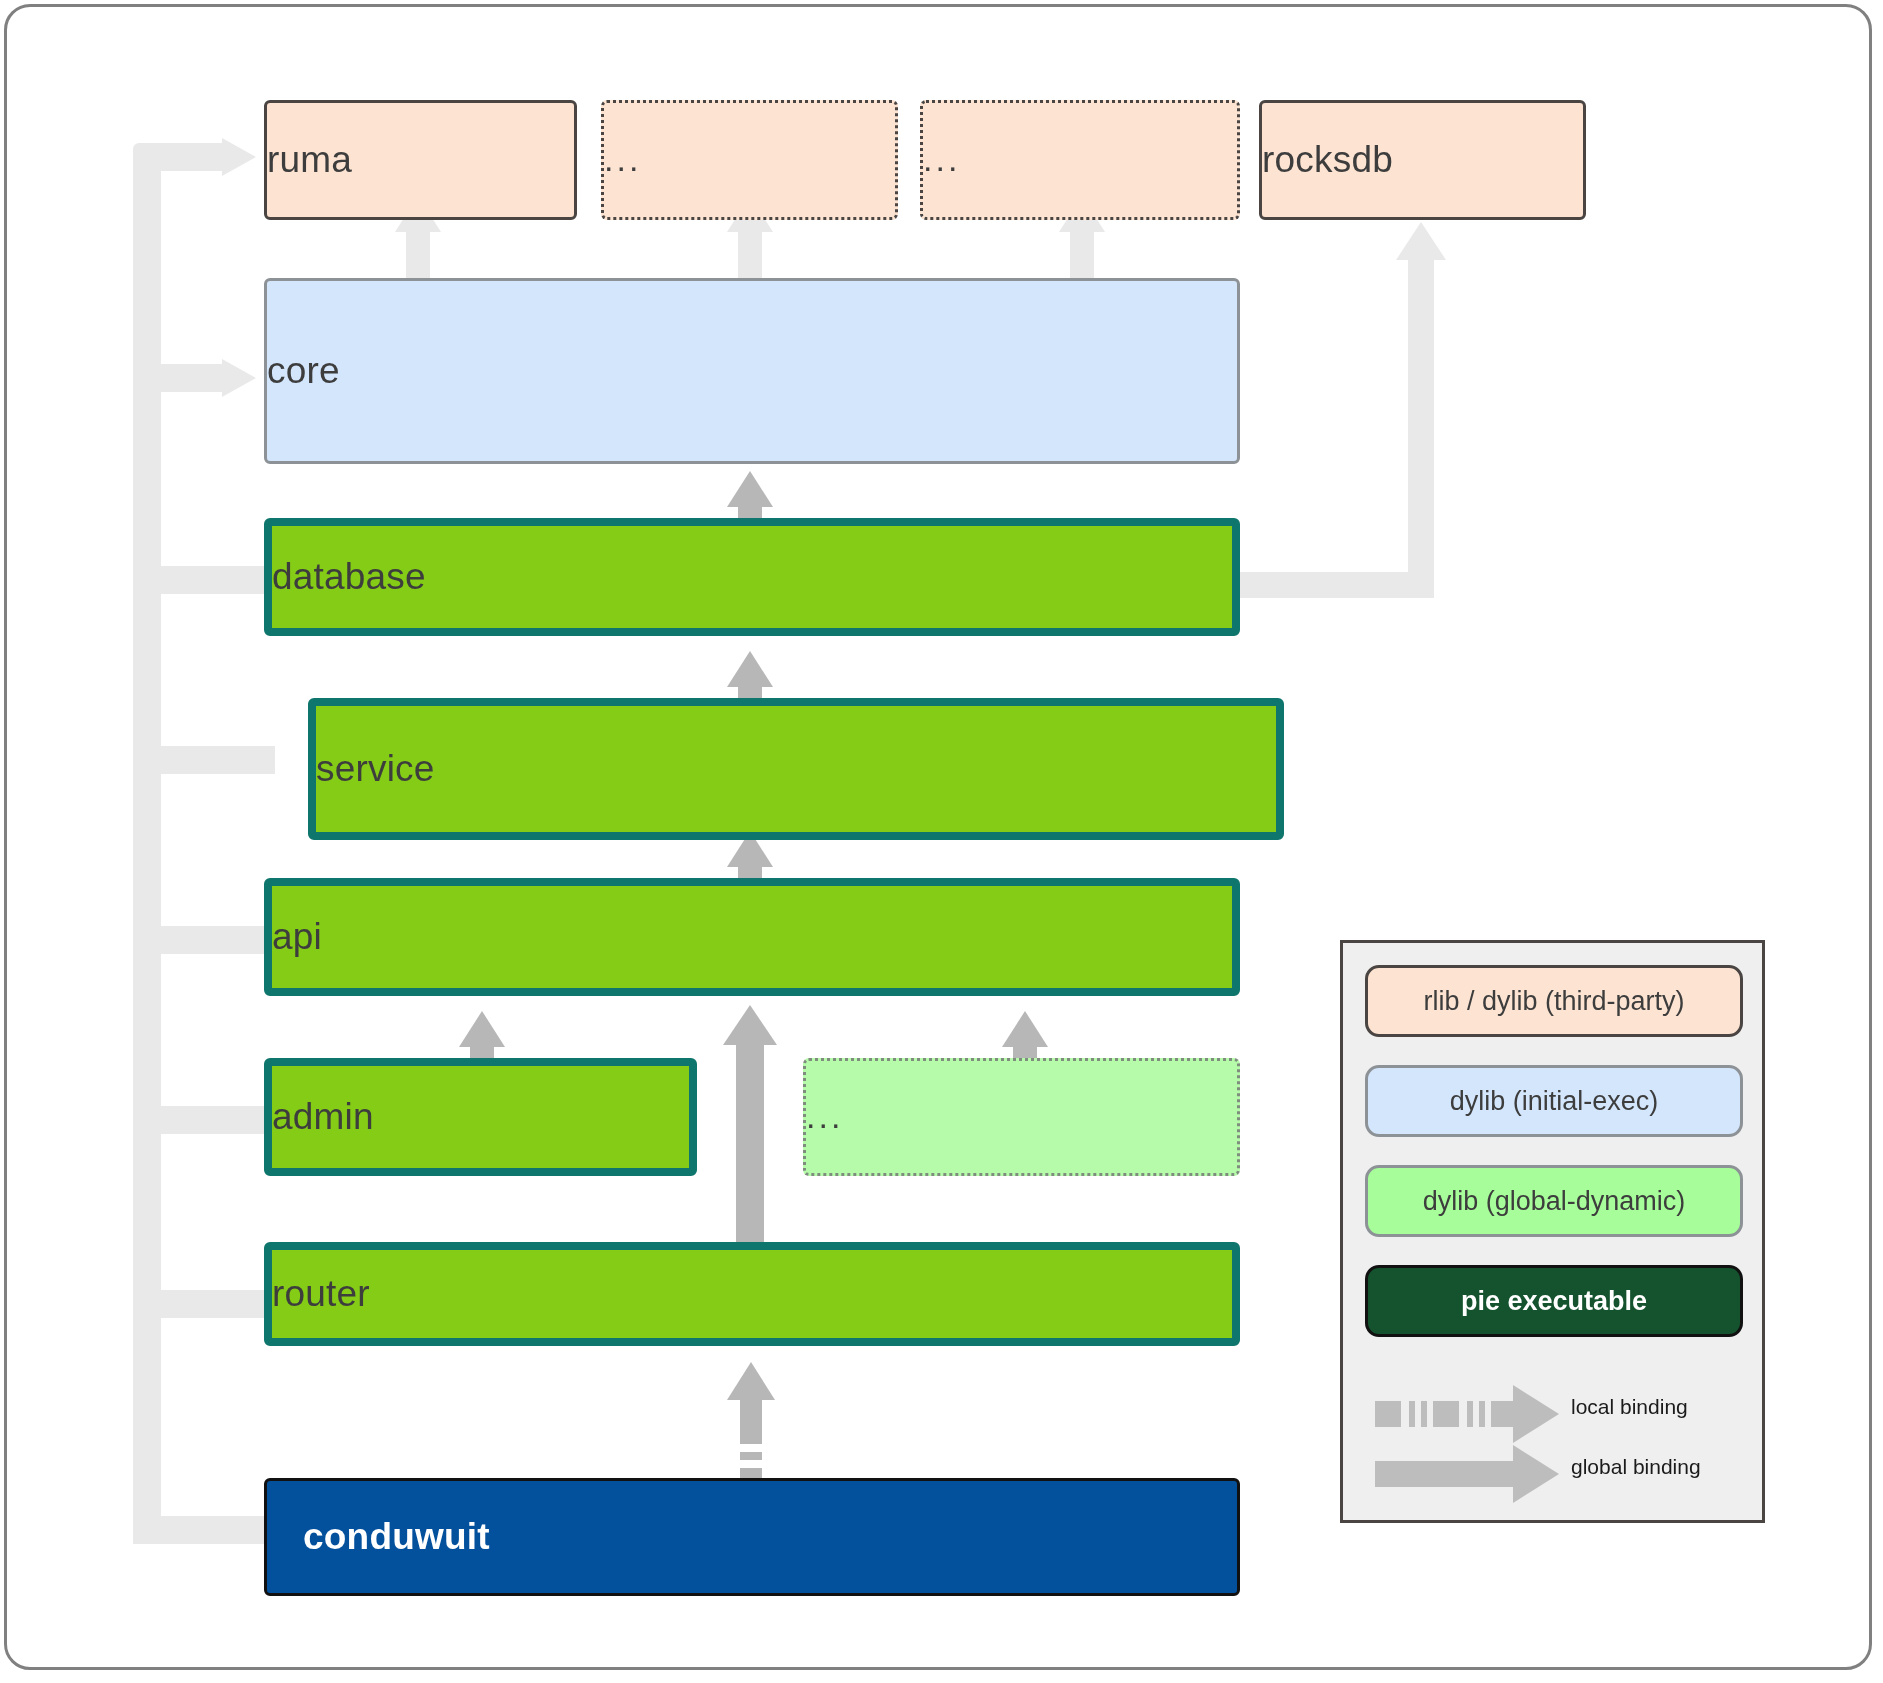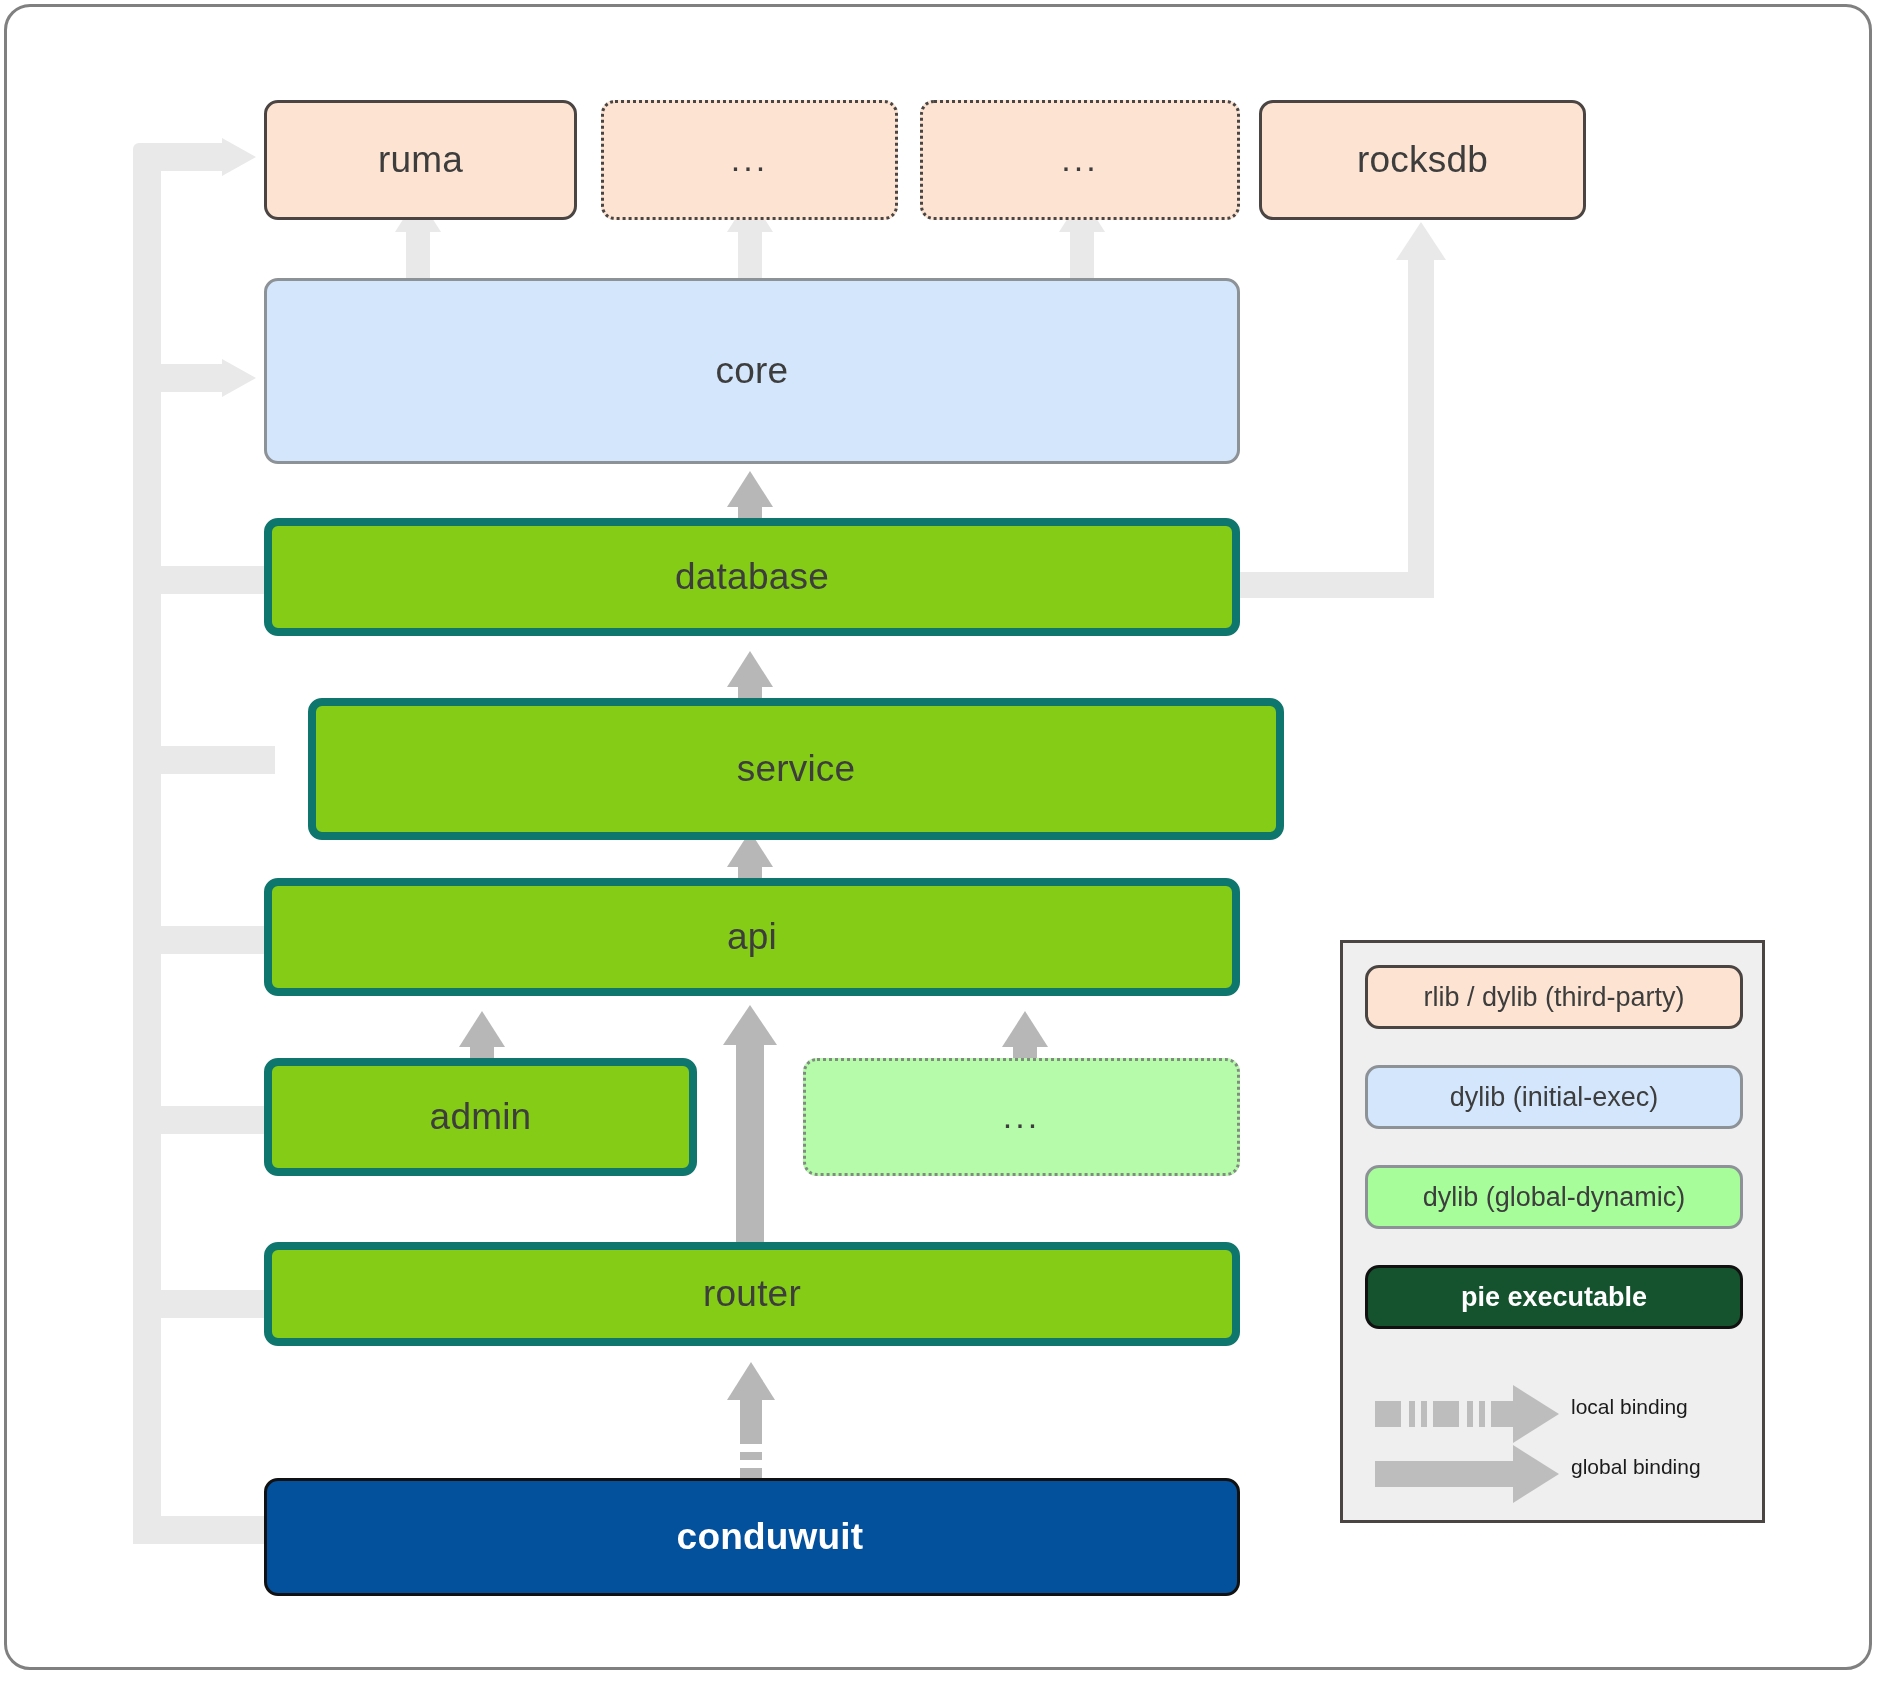--- a/index.html
+++ b/index.html
@@ -11,22 +11,22 @@
   
   #frame{
     position:absolute;left:4px;top:4px;width:1868px;height:1666px;
     border:3px solid #808080;border-radius:26px;background:#fff;
     box-sizing:border-box;
   }
 
   
   .node{
     position:absolute;box-sizing:border-box;
-    display:flex;align-items:center;justify-content:center;
-    border-radius:14px;
+    display:flex;align-items:center;justify-content:flex-start;
+    border-radius:6px;
     font-size:37px;color:#3d3d3d;
     letter-spacing:.2px;
     z-index:6;
   }
   .node .lbl{pointer-events:none;}
 
   .peach      {background:#FCE3D2;border:3px solid #4a4542;}
   .peach-dot  {background:#FCE3D2;border:3px dotted #4a4542;}
   .blue       {background:#D3E6FC;border:3px solid #8d9297;}
   .green      {background:#84cc16;border:8px solid #0f766e;}
@@ -43,21 +43,21 @@
   .head-up{position:absolute;width:0;height:0;z-index:3;}
   .head-right{position:absolute;width:0;height:0;z-index:3;}
 
   
   #legend{
     position:absolute;left:1340px;top:940px;width:425px;height:583px;
     background:#EFEFEF;border:3px solid #4a4542;box-sizing:border-box;
     z-index:8;
   }
   .leg-box{
-    position:absolute;left:22px;width:378px;height:64px;box-sizing:border-box;
+    position:absolute;left:22px;width:378px;height:72px;box-sizing:border-box;
     display:flex;align-items:center;justify-content:center;
     border-radius:14px;font-size:27px;color:#3d3d3d;
   }
   .leg-row{position:absolute;left:18px;width:390px;height:60px;}
   .leg-txt{
     position:absolute;font-size:21px;color:#1b1b1b;
     left:210px;top:12px;white-space:nowrap;
   }
   .leg-arrow-body{position:absolute;background:#BDBDBD;height:26px;top:18px;}
   .leg-arrow-head{

